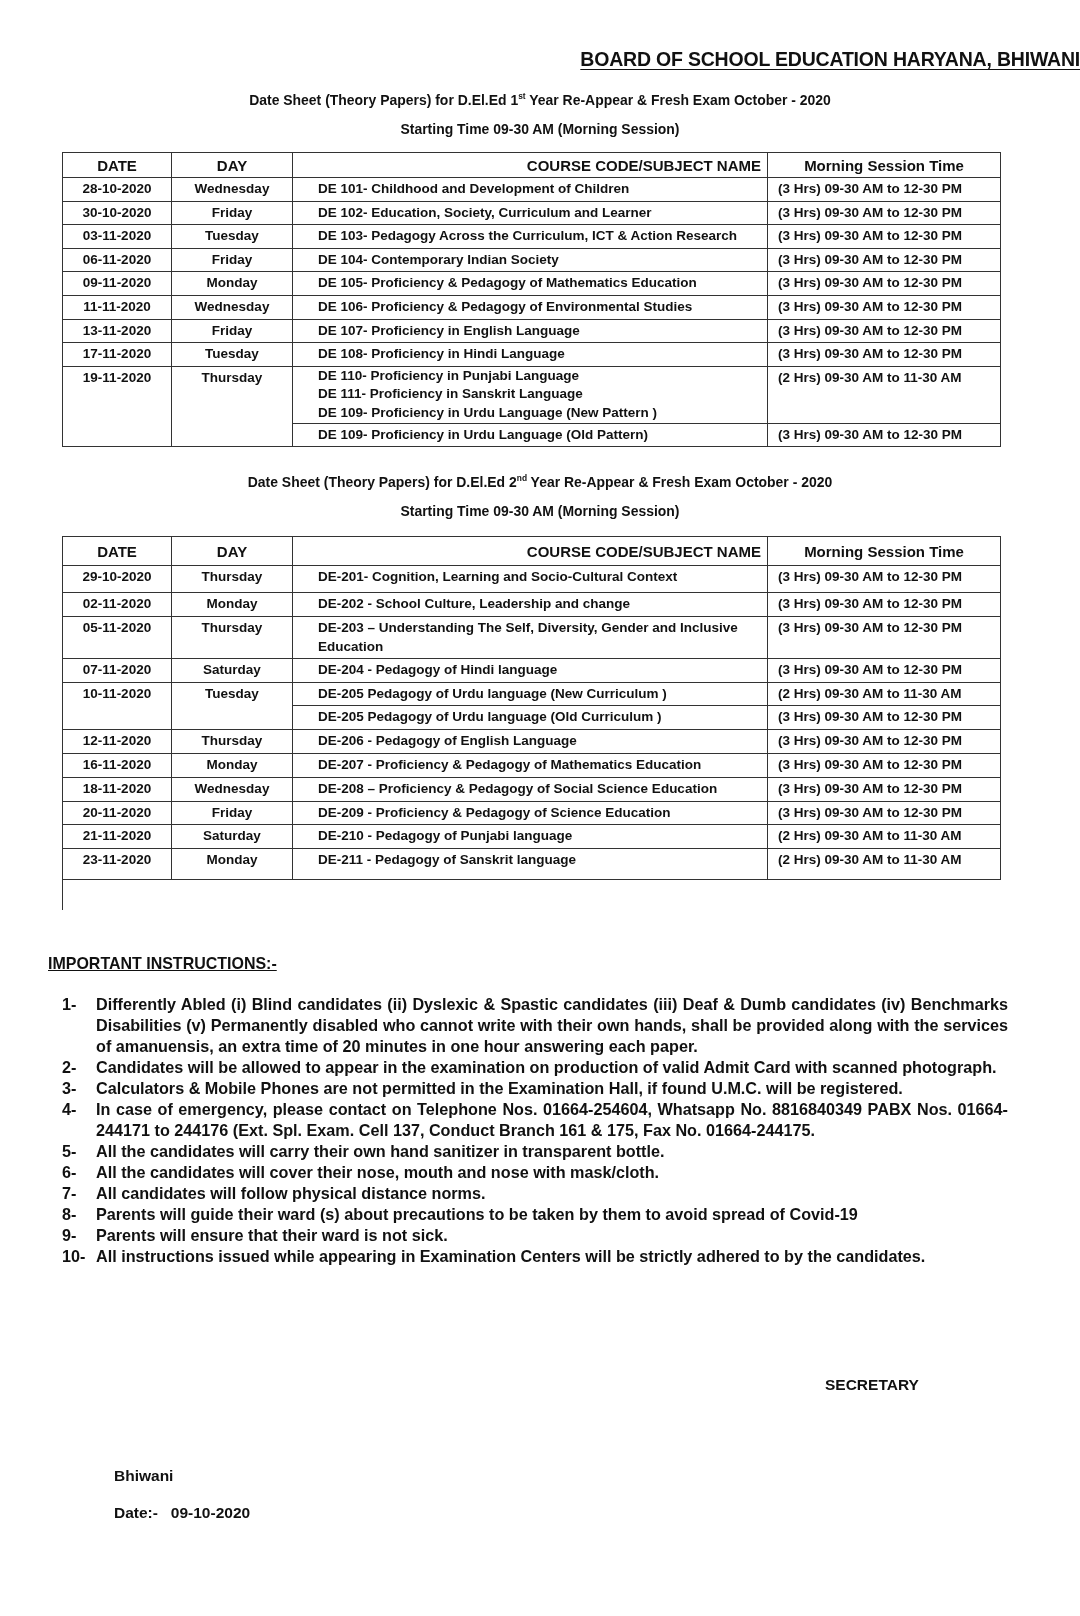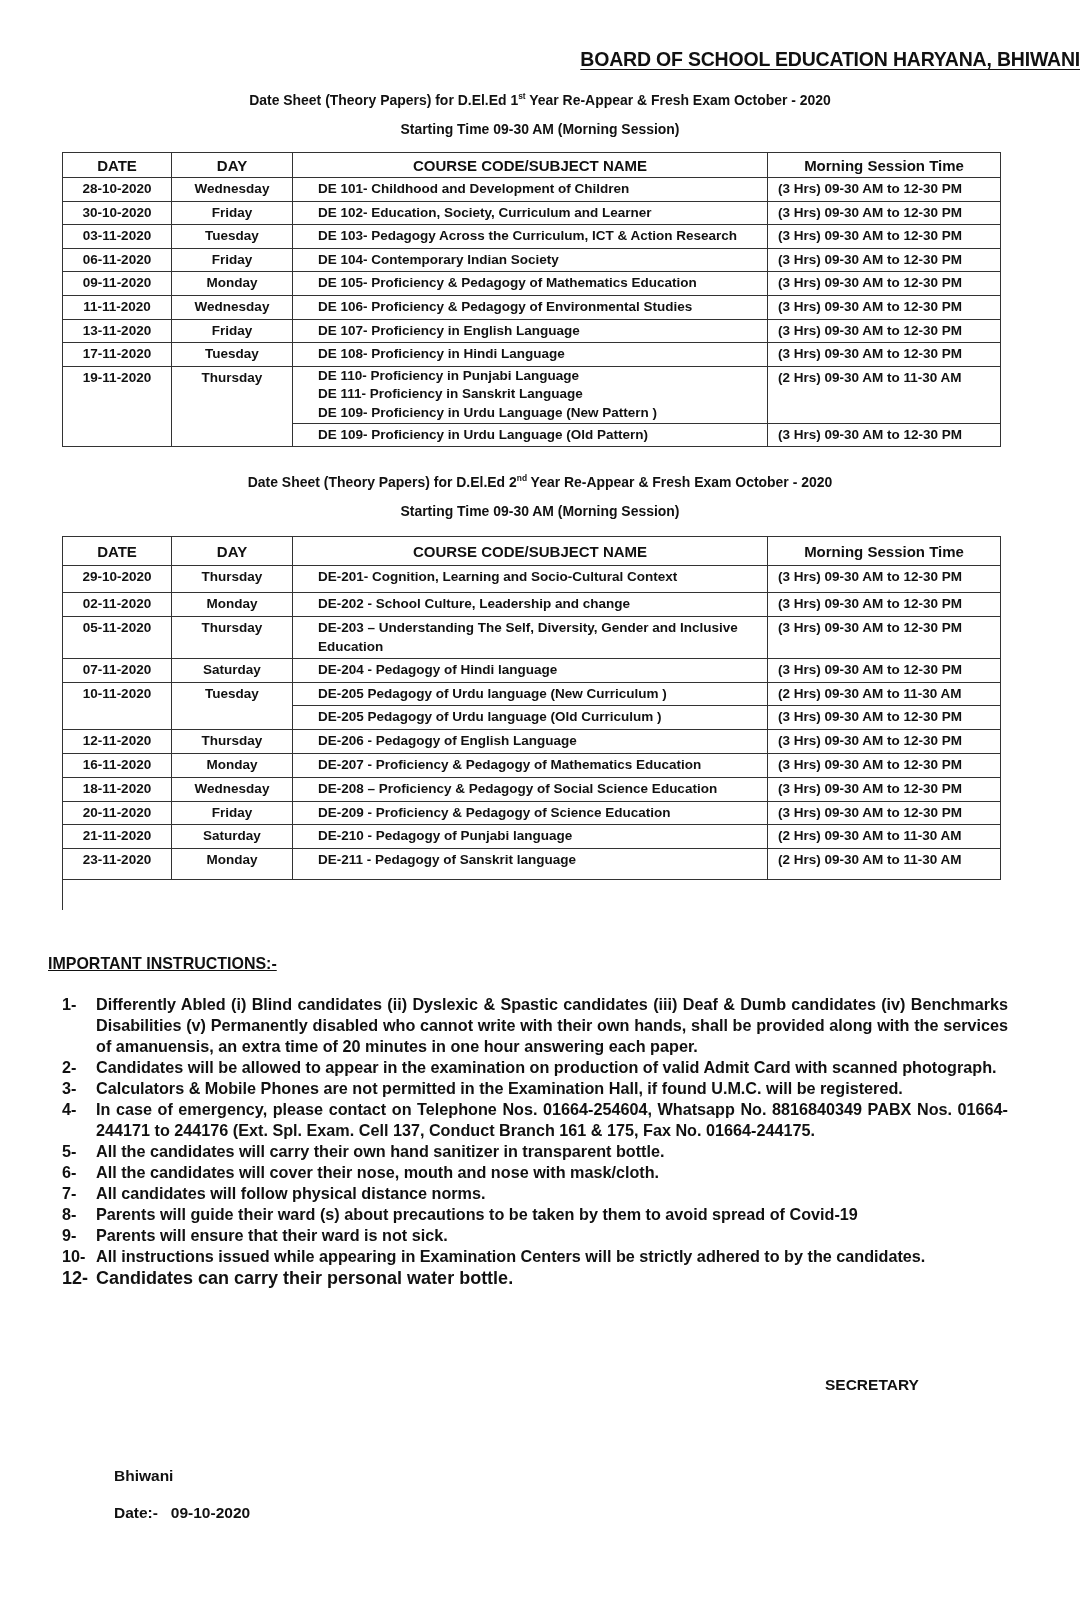--- a/index.html
+++ b/index.html
@@ -23,21 +23,21 @@
   }
   table.ds th, table.ds td {
     border: 1.3px solid #333; padding: 0 6px; vertical-align: top;
   }
   table.ds th { font-size: 15px; height: 24px; vertical-align: middle; }
   table.ds td.c { text-align: center; }
   table.ds td.subj { padding-left: 25px; }
   table.ds td.time { padding-left: 10px; }
   .col-date { width: 96px; }
   .col-day { width: 108px; }
-  .col-subj { width: 462px; }
+  .col-subj { width: 462px; text-align: right; }
   .col-time { width: 220px; }
   .s1 tr td { height: 22.6px; line-height: 22px; }
   .s2 tr td { height: 22.8px; line-height: 22px; }
   .s1 td .ml div { line-height: 18.7px; }
   .instr-head {
     position: absolute; left: 48px; top: 954px; font-size: 17px; font-weight: bold;
     text-decoration: underline; transform-origin: left; transform: scaleX(0.94);
   }
   .instr {
     position: absolute; left: 62px; top: 994px; width: 946px;
@@ -260,23 +260,19 @@
       <span class="txt">Parents will guide their ward (s) about precautions to be taken by them to avoid spread of Covid-19</span>
     </div>
     <div class="item">
       <span class="num">9-</span>
       <span class="txt">Parents will ensure that their ward is not sick.</span>
     </div>
     <div class="item">
       <span class="num">10-</span>
       <span class="txt">All instructions issued while appearing in Examination Centers will be strictly adhered to by the candidates.</span>
     </div>
-    <div class="item last">
-      <span class="num">12-</span>
-      <span class="txt">Candidates can carry their personal  water bottle.</span>
-    </div>
   </div>
 
 <div class="sig" style="left:825px;top:1376px;">SECRETARY</div>
 <div class="sig" style="left:114px;top:1467px;">Bhiwani</div>
 <div class="sig" style="left:114px;top:1504px;">
   <span>Date:-</span>&nbsp;&nbsp;&nbsp;<span>09-10-2020</span>
 </div>
 
 </body></html>

